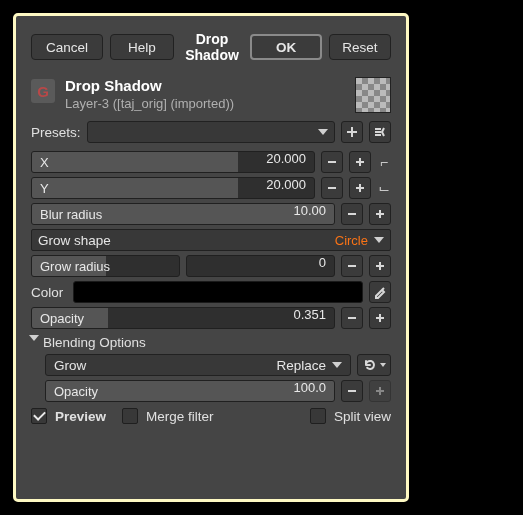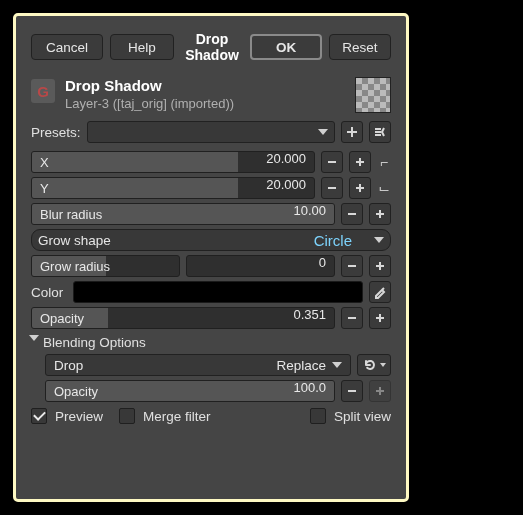--- a/index.html
+++ b/index.html
@@ -25,23 +25,23 @@
 .presets-label{}
 .combo{flex:1;height:22px;background:#383838;border:1px solid #212121;border-radius:3px;display:flex;align-items:center;justify-content:flex-end;padding:0 6px;cursor:pointer}
 .tri-down{width:0;height:0;border-left:5px solid transparent;border-right:5px solid transparent;border-top:6px solid #d0d0d0}
 .sq-btn{width:22px;height:22px;background:#3b3b3b;border:1px solid #212121;border-radius:3px;display:flex;align-items:center;justify-content:center;color:#d8d8d8;cursor:pointer;font-size:14px;line-height:1}
 .sq-btn svg{width:14px;height:14px;stroke:#d8d8d8;stroke-width:2;fill:none}
 .slider-wrap{flex:1;position:relative;height:22px;background:#2f2f2f;border:1px solid #202020;border-radius:3px;overflow:hidden}
 .slider-fill{position:absolute;left:0;top:0;bottom:0;background:#555}
 .slider-label{position:absolute;left:8px;top:0;bottom:0;display:flex;align-items:center;color:#e8e8e8;font-size:13px}
 .slider-val{position:absolute;right:8px;top:0;bottom:8px;display:flex;align-items:center;color:#e8e8e8;font-size:13px}
 .chain{width:14px;display:flex;align-items:center;justify-content:center;color:#c8c8c8;font-size:14px}
-.combo-row{height:22px;background:#383838;border:1px solid #212121;border-radius:9px;display:flex;align-items:center;padding:0 6px;cursor:pointer;flex:1}
+.combo-row{height:22px;background:#383838;border:1px solid #212121;border-radius:2px;display:flex;align-items:center;padding:0 6px;cursor:pointer;flex:1}
 .combo-row .cl{flex:1;color:#e6e6e6;font-size:13.5px}
-.combo-row .cv{color:#7dd3fc;font-size:15px;margin-right:22px}
+.combo-row .cv{color:#f97316;font-size:13px;margin-right:6px}
 .half-slider{width:200px}
 .color-swatch{flex:1;height:22px;background:#000;border:1px solid #1a1a1a;border-radius:3px;cursor:pointer}
 .indent{padding-left:14px}
 .blend-hdr{display:flex;align-items:flex-start;gap:4px;margin:6px 0 4px -2px;cursor:pointer}
 .blend-tri{width:0;height:0;border-left:5px solid transparent;border-right:5px solid transparent;border-top:6px solid #d0d0d0}
 .mode-row{display:flex;align-items:center;gap:6px;margin-bottom:4px}
 .mode-combo{flex:1;height:22px;background:#383838;border:1px solid #212121;border-radius:3px;display:flex;align-items:center;padding:0 8px;cursor:pointer}
 .mode-combo .ml{flex:1;color:#e6e6e6;font-size:13.5px}
 .mode-combo .mv{color:#e6e6e6;font-size:13.5px;margin-right:6px}
 .footer{display:flex;align-items:center;gap:8px;margin-top:6px}
@@ -204,21 +204,21 @@
 
 
     <div class="blend-hdr">
       <span class="blend-tri"></span>
       <span class="label">Blending Options</span>
     </div>
 
     <div class="indent">
       <div class="mode-row">
         <div class="mode-combo">
-          <span class="ml">Drop</span>
+          <span class="ml">Grow</span>
           <span class="mv">Replace</span>
           <span class="tri-down"></span>
         </div>
         <div class="sq-btn" style="width:34px">
             <svg viewBox="0 0 14 14">
               <path d="M3 7a4 4 0 1 1 1.2 2.8M3 7V3M3 7h4" stroke-linecap="round"></path>
             </svg>
             <span class="tri-down" style="border-top-width:4px;border-left-width:3px;border-right-width:3px;margin-left:3px"></span>
           </div>
       </div>
@@ -237,21 +237,21 @@
         <div class="sq-btn disabled">
             <svg viewBox="0 0 14 14">
               <path d="M7 3v8M3 7h8"></path>
             </svg>
           </div>
       </div>
     </div>
 
     <div class="footer">
       <div class="check on"></div>
-      <span class="label" style="font-weight:400">Preview</span>
+      <span class="label" style="font-weight:700">Preview</span>
       <div class="check" style="margin-left:8px"></div>
       <span class="label">Merge filter</span>
       <div class="flex-spacer"></div>
       <div class="check"></div>
       <span class="label">Split view</span>
     </div>
 
   </div>
 </div>
 

